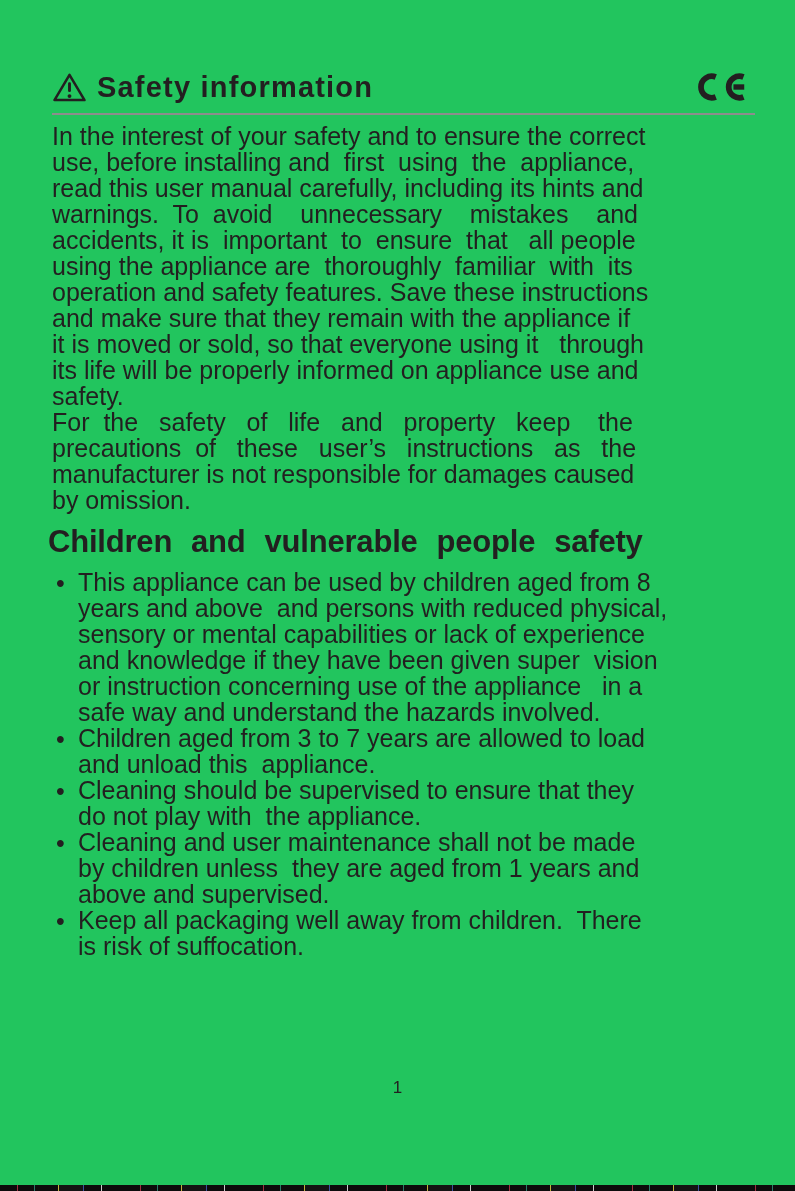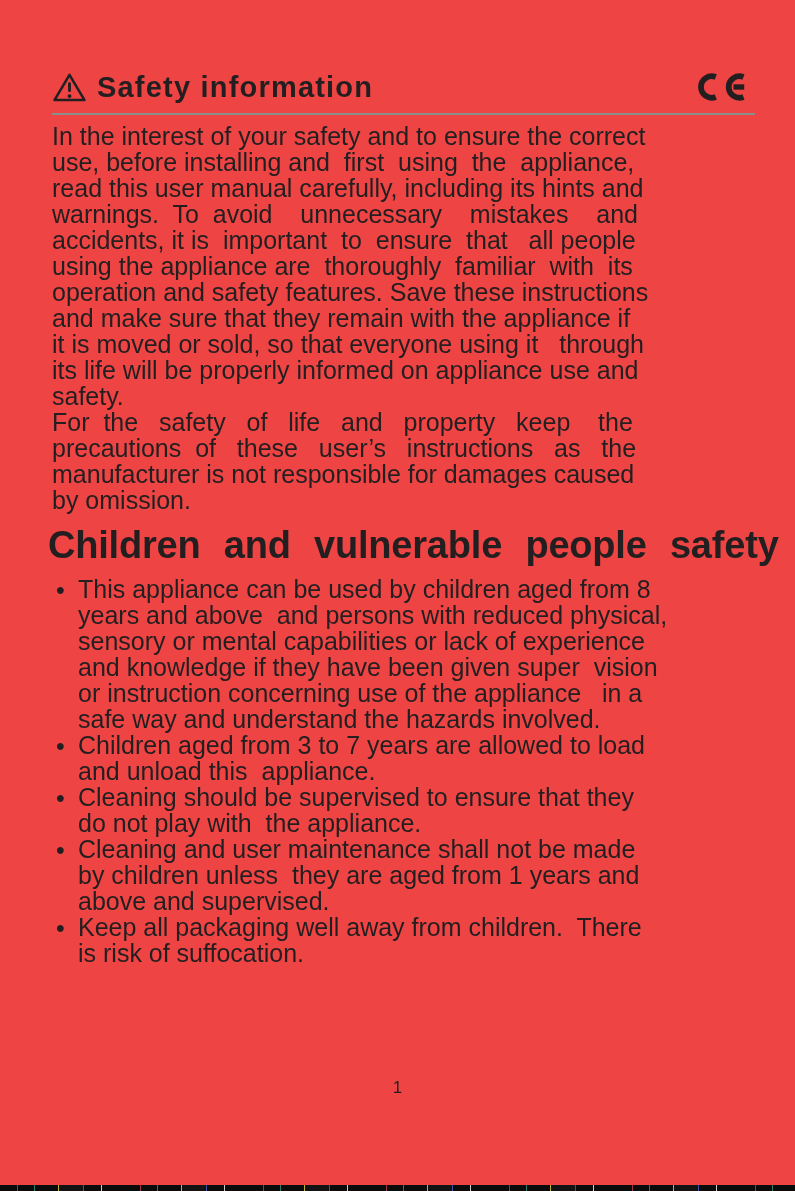--- a/index.html
+++ b/index.html
@@ -4,21 +4,21 @@
 <style>
   html, body {
     margin: 0;
     padding: 0;
     background: #ffffff;
   }
   .page {
     position: relative;
     width: 795px;
     height: 1191px;
-    background: #ef4444;
+    background: #22c55e;
     font-family: "Liberation Sans", sans-serif;
     color: #231f20;
     overflow: hidden;
   }
   .content {
     position: absolute;
     top: 68px;
     left: 52px;
     width: 703px;
   }
@@ -51,21 +51,21 @@
   .body-text {
     font-size: 25px;
     line-height: 26px;
     white-space: pre;
     margin: 0;
   }
   .intro {
     margin-top: 8px;
   }
   .section-heading {
-    font-size: 38px;
+    font-size: 31px;
     font-weight: bold;
     word-spacing: 0.34em;
     letter-spacing: -0.2px;
     margin: 11px 0 9px -4px;
     white-space: pre;
   }
   .bullet-list {
     margin: 0;
     padding: 0;
   }

